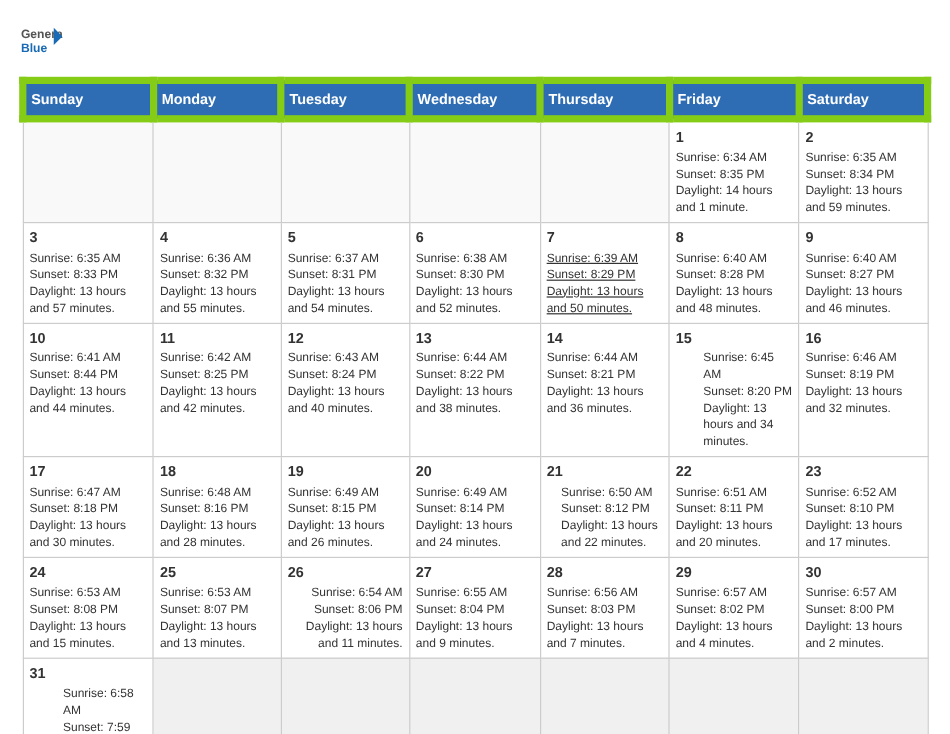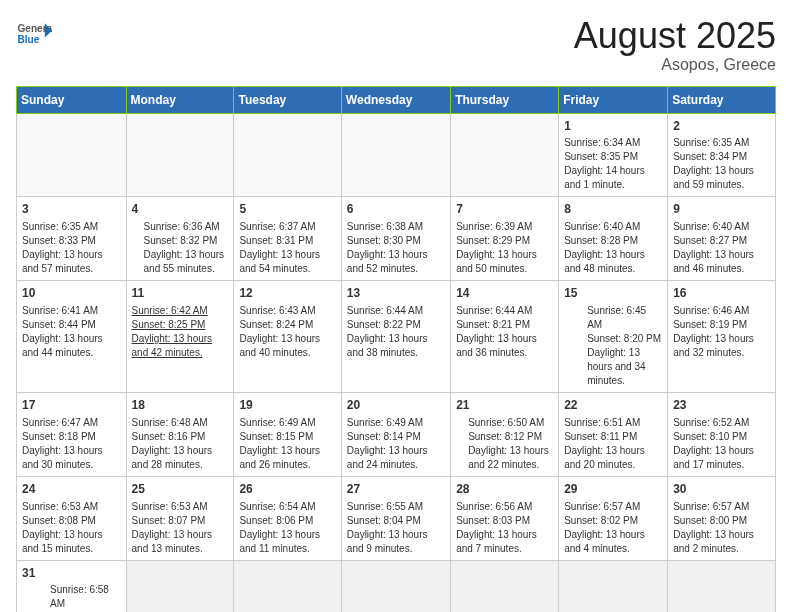--- a/index.html
+++ b/index.html
@@ -44,21 +44,21 @@
       border-collapse: collapse;
       font-size: 10.5px;
     }
     .calendar thead th {
       background: #2e6db4;
       color: #fff;
       padding: 6px 4px;
       text-align: left;
       font-size: 12px;
       font-weight: bold;
-      border: 1px solid #84cc16;
+      border: 6px solid #84cc16;
     }
     .calendar tbody td {
       border: 1px solid #ccc;
       vertical-align: top;
       padding: 4px 5px;
       width: 113px;
       min-height: 80px;
       color: #333;
       line-height: 1.4;
     }
@@ -82,24 +82,20 @@
 </head>
 <body>
 
 <div class="header">
   <div class="logo">
     <svg class="logo-icon" viewBox="0 0 50 50">
       <text x="2" y="22" font-size="14" font-weight="bold" fill="#555">General</text>
       <text x="2" y="38" font-size="14" font-weight="bold" fill="#1a6bb5">Blue</text>
       <polygon points="40,10 50,20 40,30" fill="#1a6bb5"></polygon>
     </svg>
-  </div>
-  <div class="title-block">
-    <h1>August 2025</h1>
-    <h2>Asopos, Greece</h2>
   </div>
 </div>
 
 <table class="calendar">
   <thead>
     <tr>
     <th>Sunday</th>
         <th>Monday</th>
         <th>Tuesday</th>
         <th>Wednesday</th>
@@ -130,39 +126,39 @@
       </tr>
       <tr>
         <td>
           <span class="day-number">3</span>
           <div class="day-info" style="white-space: pre-line;">Sunrise: 6:35 AM
 Sunset: 8:33 PM
 Daylight: 13 hours and 57 minutes.</div>
         </td>
         <td>
           <span class="day-number">4</span>
-          <div class="day-info" style="white-space: pre-line; margin-left: 12px;">Sunrise: 6:36 AM
+          <div class="day-info" style="white-space: pre-line;">Sunrise: 6:36 AM
 Sunset: 8:32 PM
 Daylight: 13 hours and 55 minutes.</div>
         </td>
         <td>
           <span class="day-number">5</span>
           <div class="day-info" style="white-space: pre-line;">Sunrise: 6:37 AM
 Sunset: 8:31 PM
 Daylight: 13 hours and 54 minutes.</div>
         </td>
         <td>
           <span class="day-number">6</span>
           <div class="day-info" style="white-space: pre-line;">Sunrise: 6:38 AM
 Sunset: 8:30 PM
 Daylight: 13 hours and 52 minutes.</div>
         </td>
         <td>
           <span class="day-number">7</span>
-          <div class="day-info" style="white-space: pre-line;">Sunrise: 6:39 AM
+          <div class="day-info" style="white-space: pre-line; text-decoration: underline;">Sunrise: 6:39 AM
 Sunset: 8:29 PM
 Daylight: 13 hours and 50 minutes.</div>
         </td>
         <td>
           <span class="day-number">8</span>
           <div class="day-info" style="white-space: pre-line;">Sunrise: 6:40 AM
 Sunset: 8:28 PM
 Daylight: 13 hours and 48 minutes.</div>
         </td>
         <td>
@@ -174,21 +170,21 @@
       </tr>
       <tr>
         <td>
           <span class="day-number">10</span>
           <div class="day-info" style="white-space: pre-line;">Sunrise: 6:41 AM
 Sunset: 8:44 PM
 Daylight: 13 hours and 44 minutes.</div>
         </td>
         <td>
           <span class="day-number">11</span>
-          <div class="day-info" style="white-space: pre-line; text-decoration: underline;">Sunrise: 6:42 AM
+          <div class="day-info" style="white-space: pre-line;">Sunrise: 6:42 AM
 Sunset: 8:25 PM
 Daylight: 13 hours and 42 minutes.</div>
         </td>
         <td>
           <span class="day-number">12</span>
           <div class="day-info" style="white-space: pre-line;">Sunrise: 6:43 AM
 Sunset: 8:24 PM
 Daylight: 13 hours and 40 minutes.</div>
         </td>
         <td>
@@ -268,21 +264,21 @@
 Daylight: 13 hours and 15 minutes.</div>
         </td>
         <td>
           <span class="day-number">25</span>
           <div class="day-info" style="white-space: pre-line;">Sunrise: 6:53 AM
 Sunset: 8:07 PM
 Daylight: 13 hours and 13 minutes.</div>
         </td>
         <td>
           <span class="day-number">26</span>
-          <div class="day-info" style="white-space: pre-line;">Sunrise: 6:54 AM
+          <div class="day-info" style="white-space: pre-line; text-align: right;">Sunrise: 6:54 AM
 Sunset: 8:06 PM
 Daylight: 13 hours and 11 minutes.</div>
         </td>
         <td>
           <span class="day-number">27</span>
           <div class="day-info" style="white-space: pre-line;">Sunrise: 6:55 AM
 Sunset: 8:04 PM
 Daylight: 13 hours and 9 minutes.</div>
         </td>
         <td>

